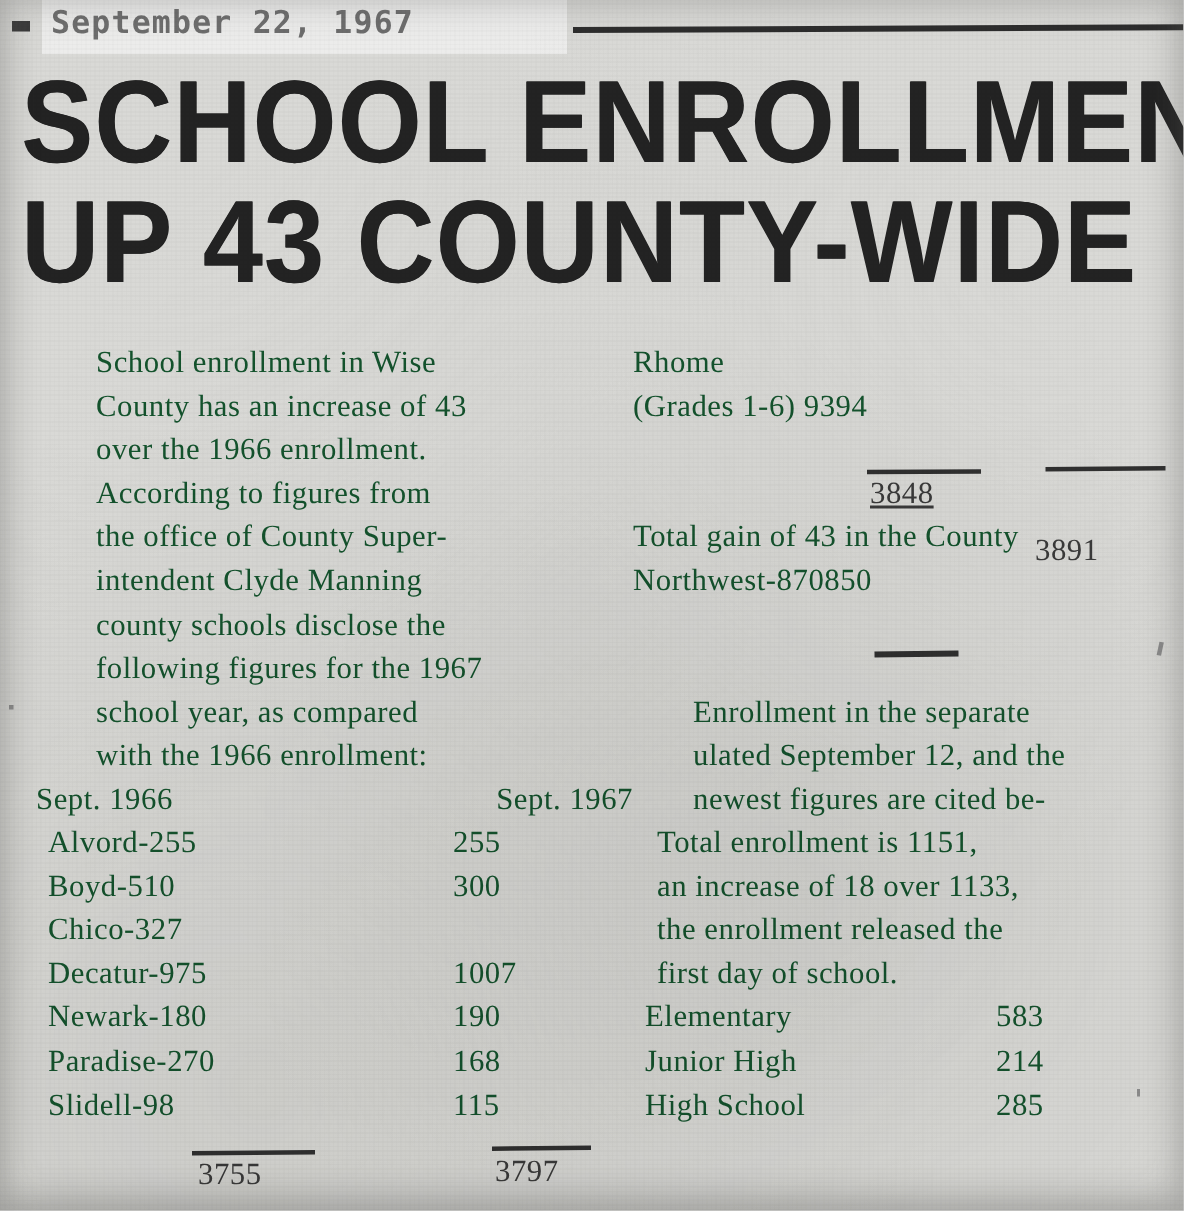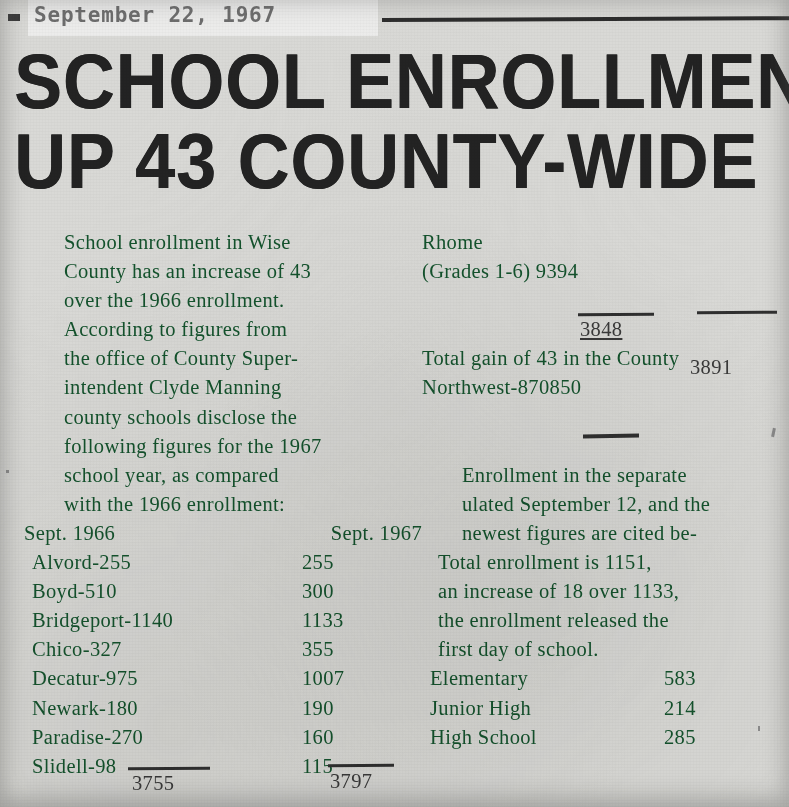--- a/index.html
+++ b/index.html
@@ -232,38 +232,33 @@
 
     <div class="row">
       <span class="label">Alvord-255</span>
       <span class="num">255</span>
     </div>
     <div class="row">
       <span class="label">Boyd-510</span>
       <span class="num">300</span>
     </div>
     <div class="row">
-      <span class="label">Bridgeport-1140</span>
-      <span class="num">1133</span>
-    </div>
-    <div class="row">
       <span class="label">Chico-327</span>
-      <span class="num">355</span>
     </div>
     <div class="row">
       <span class="label">Decatur-975</span>
       <span class="num">1007</span>
     </div>
     <div class="row">
       <span class="label">Newark-180</span>
       <span class="num">190</span>
     </div>
     <div class="row">
       <span class="label">Paradise-270</span>
-      <span class="num">160</span>
+      <span class="num">168</span>
     </div>
     <div class="row">
       <span class="label">Slidell-98</span>
       <span class="num">115</span>
     </div>
   </div>
 
   <div class="rule r-left-total"></div>
   <div class="rule r-right-total"></div>
   <div class="totals-line t-left">3755</div>

